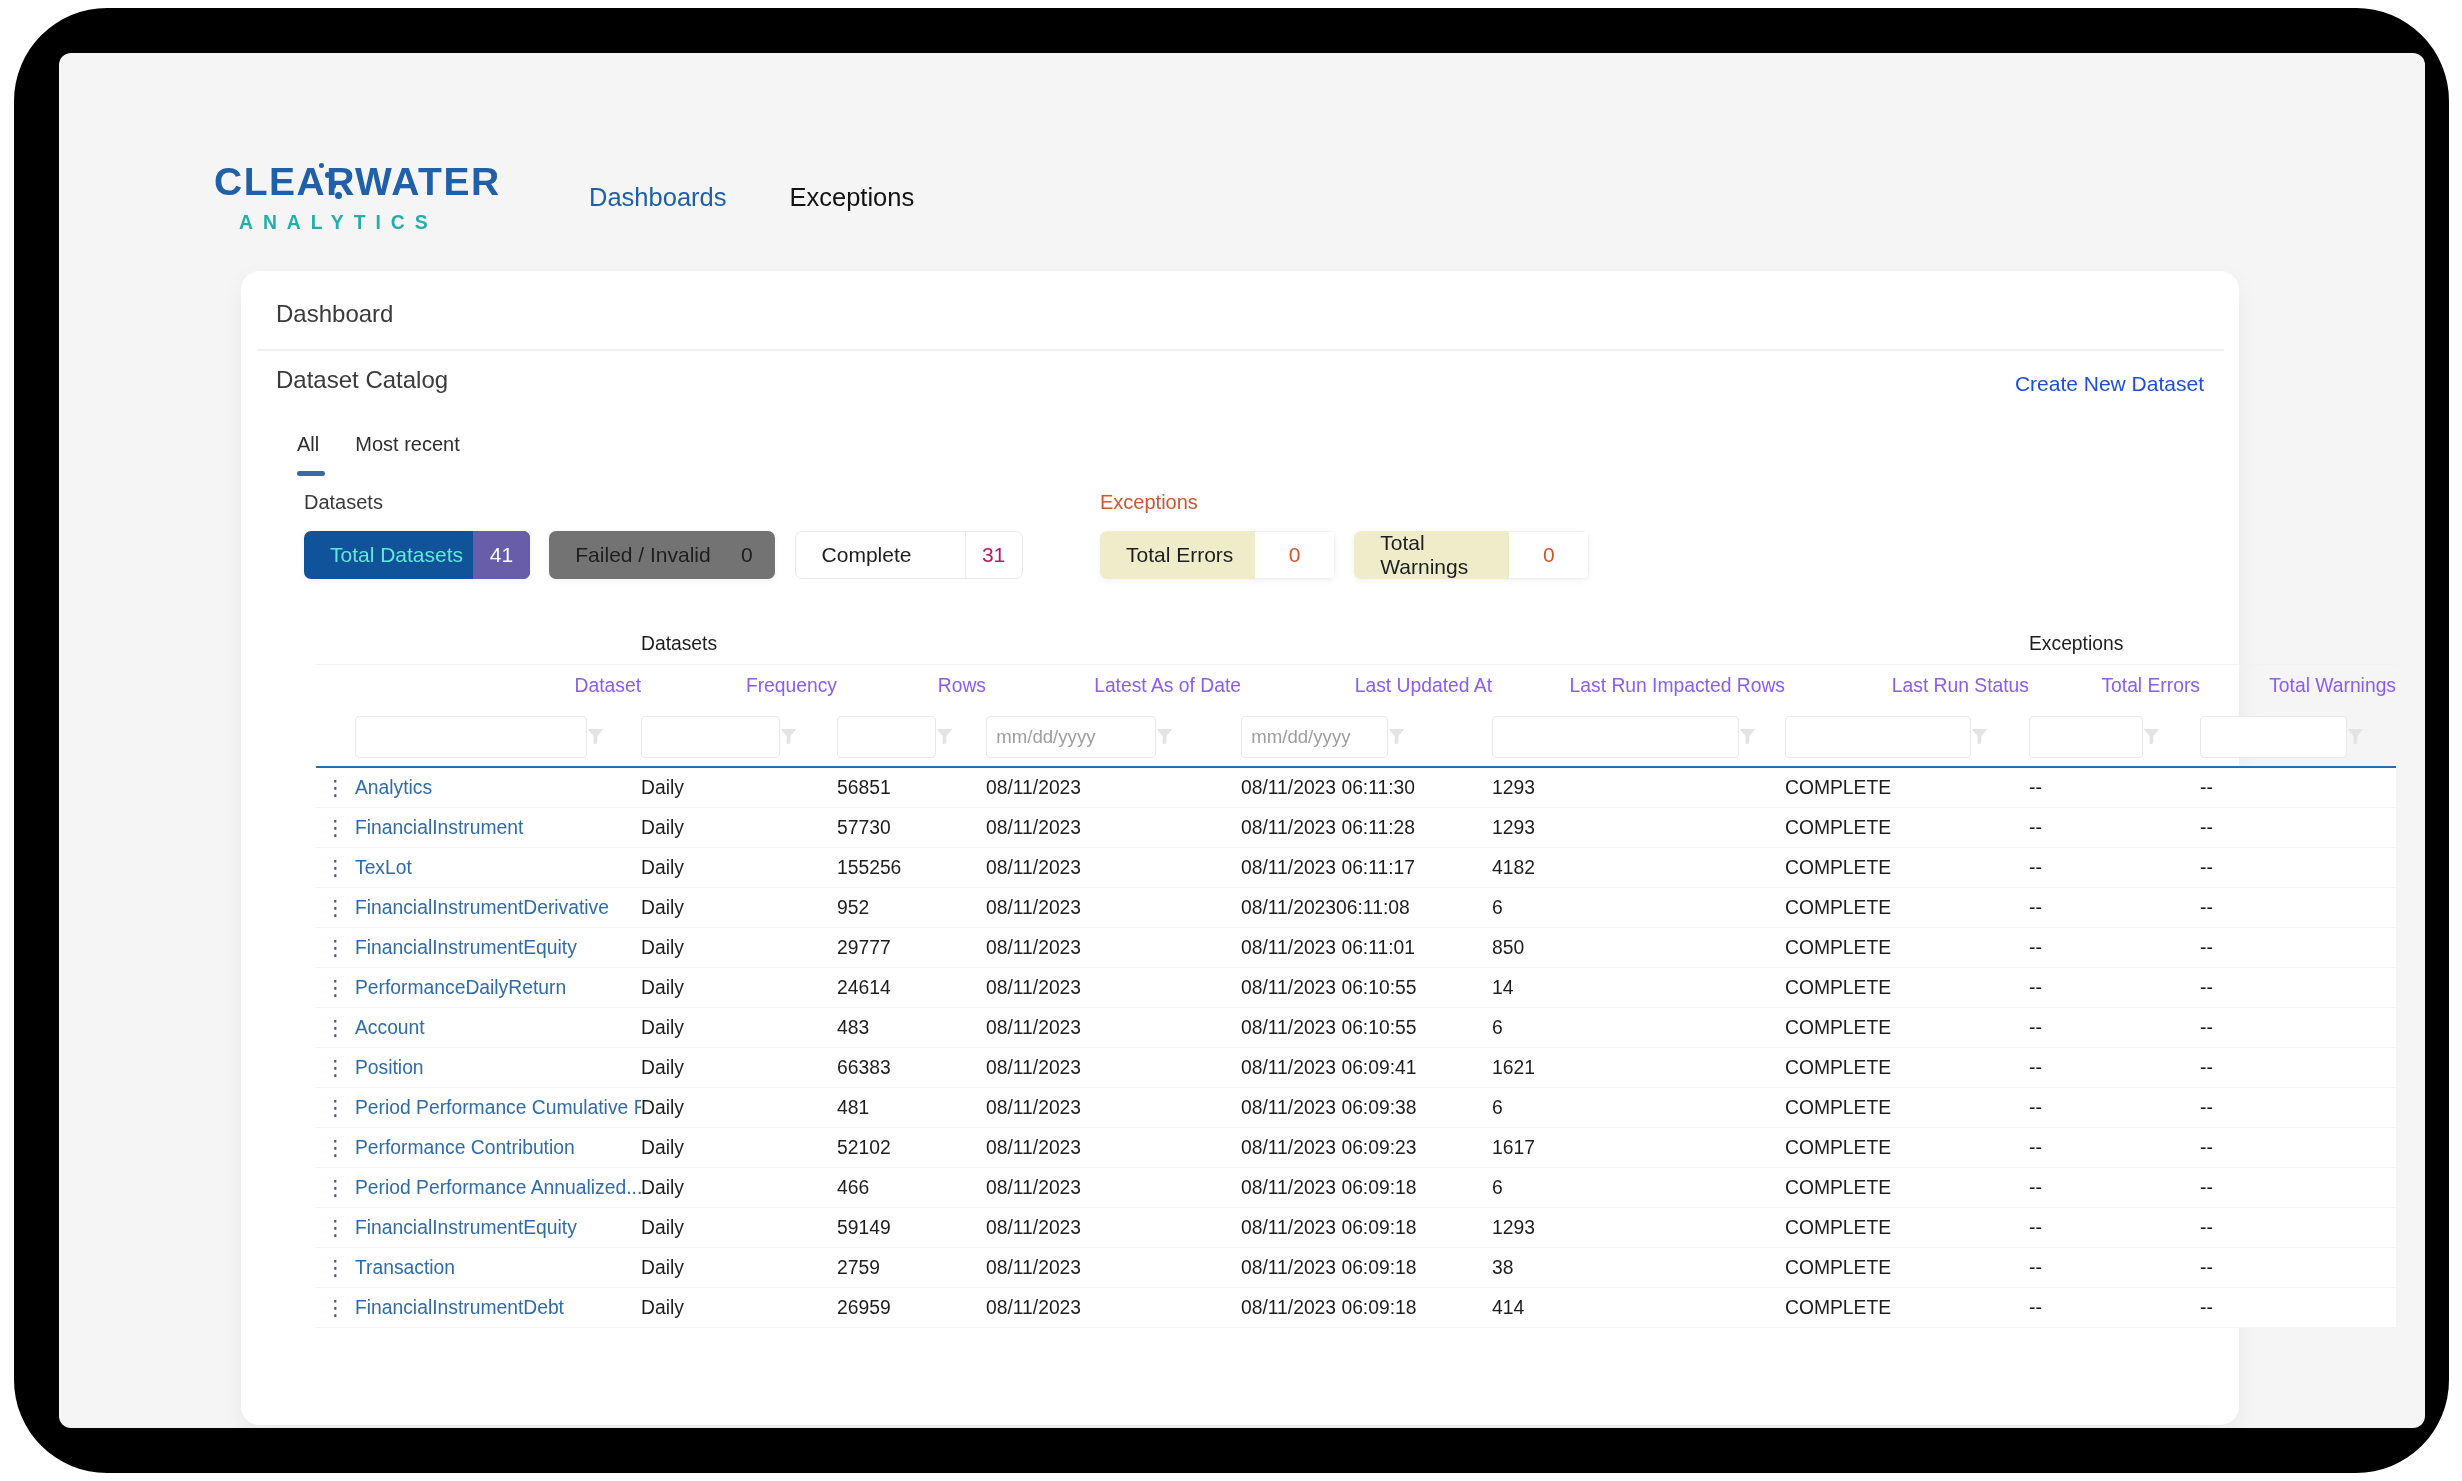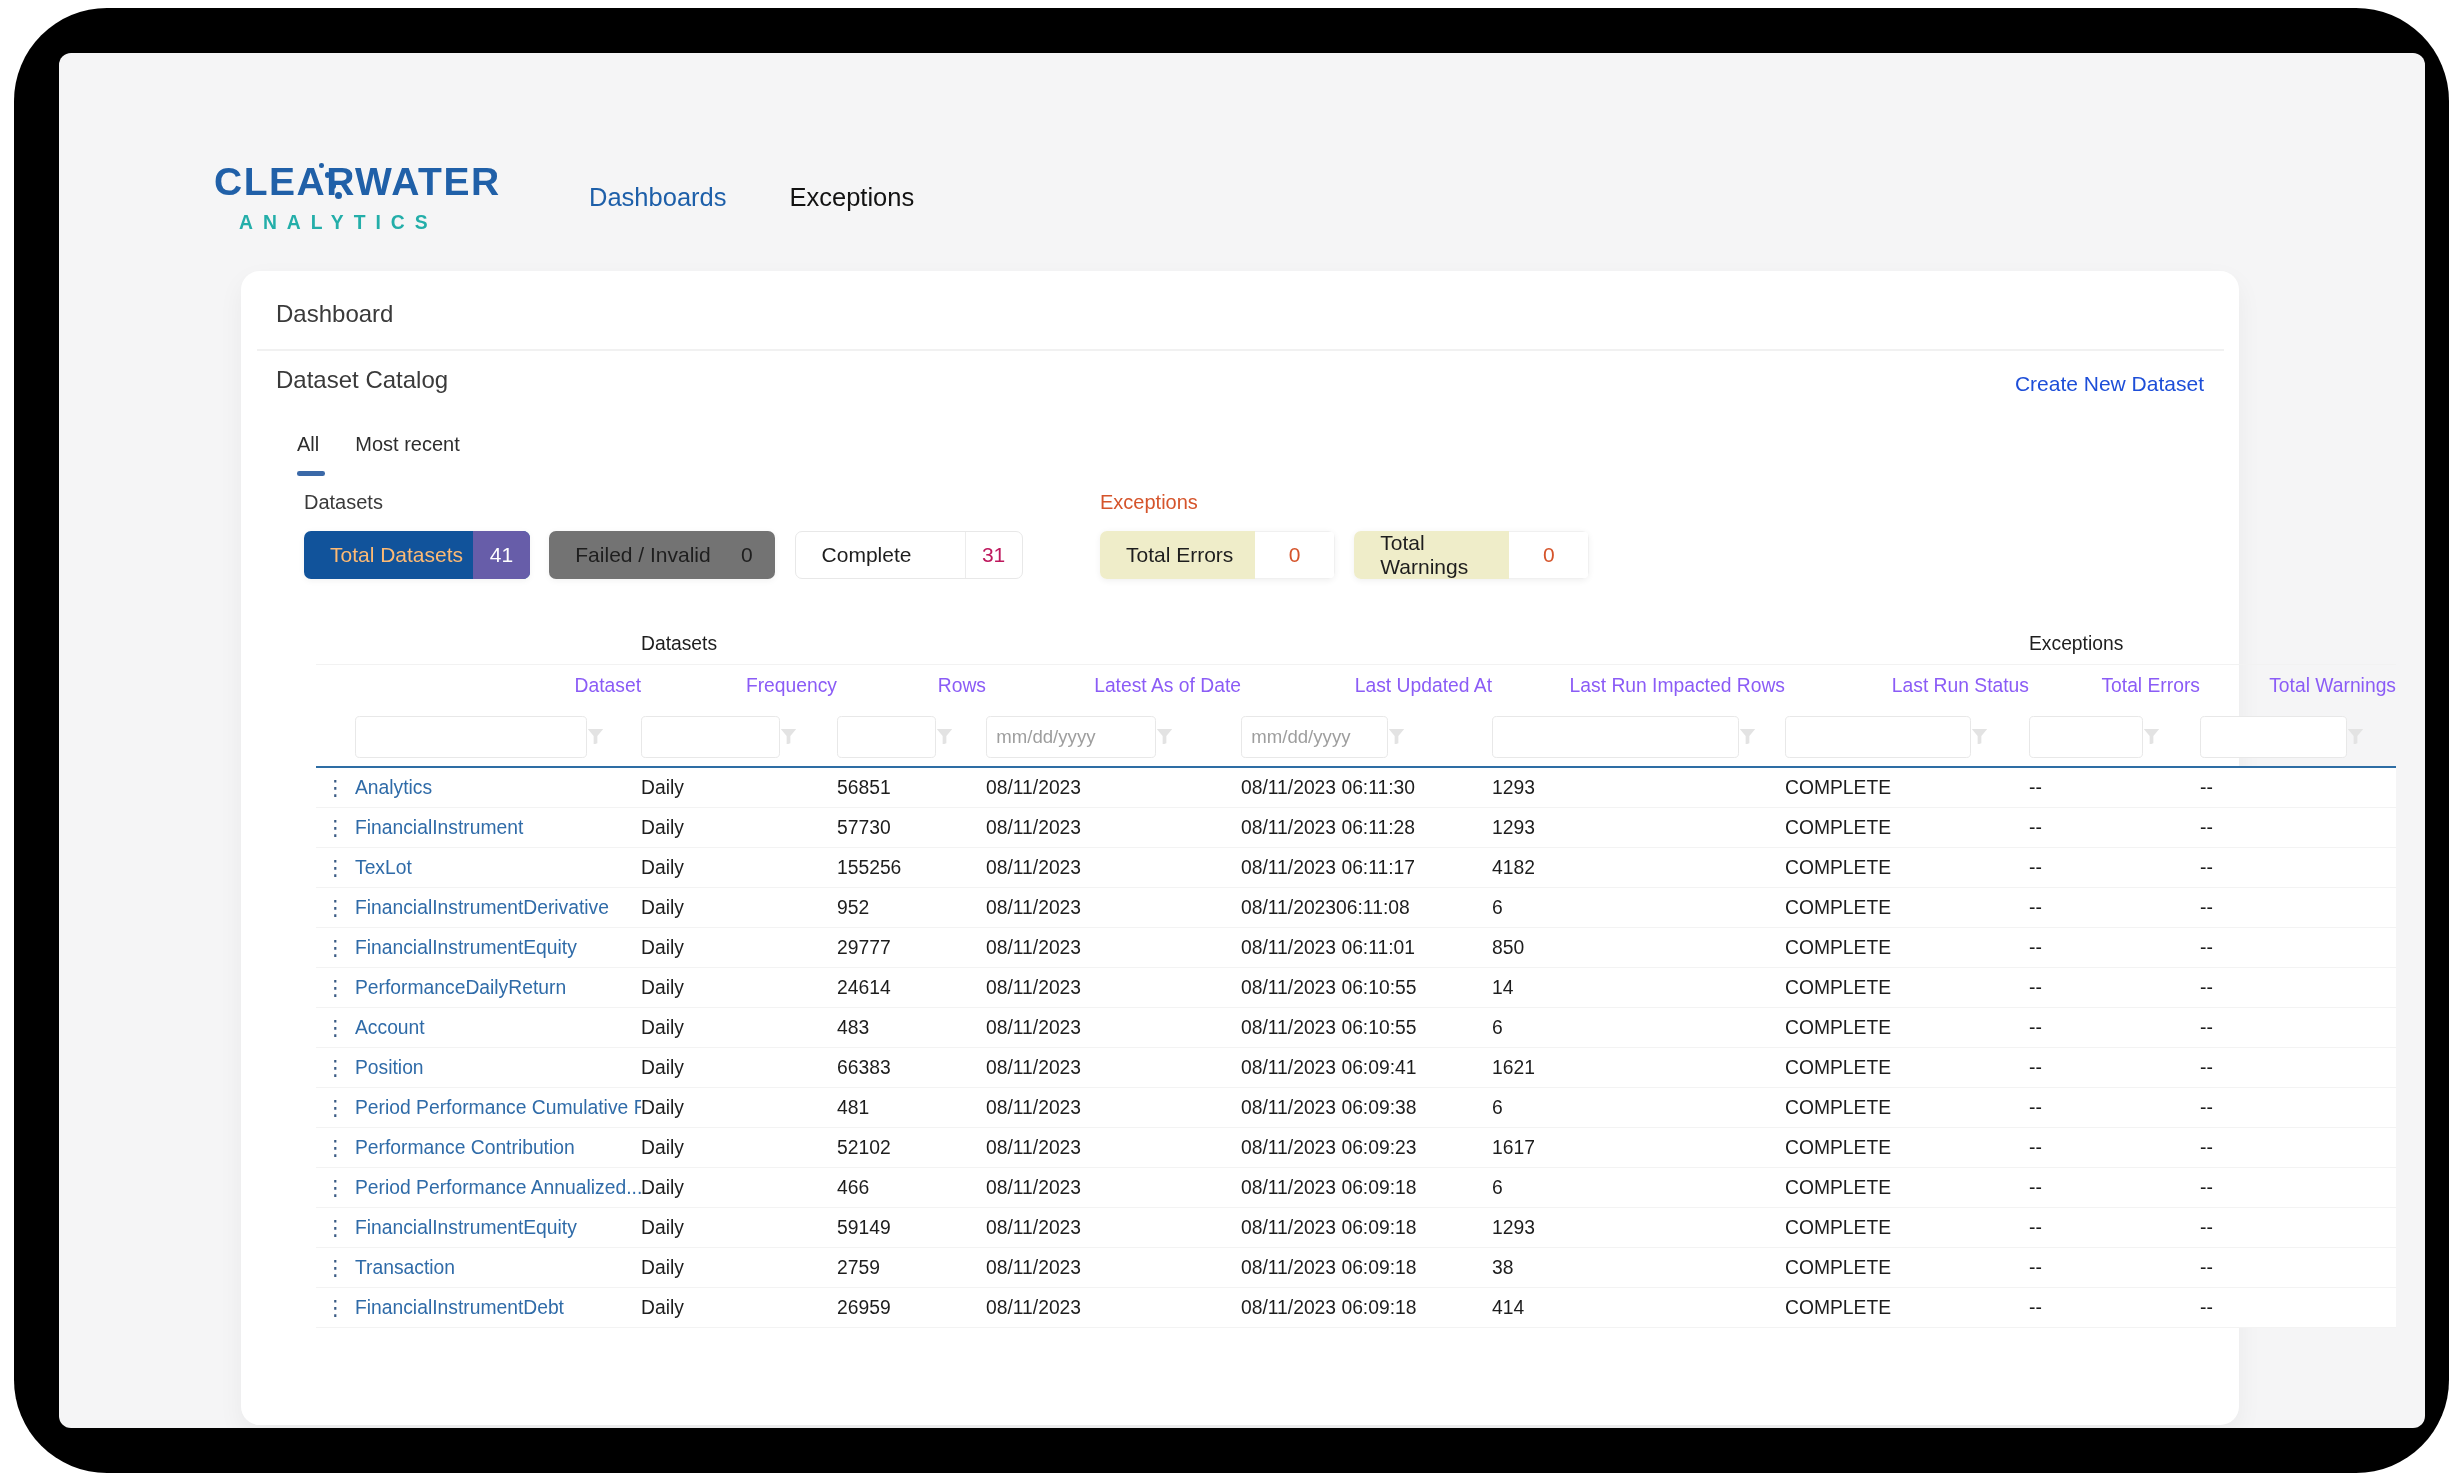--- a/index.html
+++ b/index.html
@@ -46,21 +46,21 @@
   .sum-group.exceptions{ left:859px; }
   .sum-label { font-size:20px; color:#3a3a3a; }
   .sum-label.orange { color:#D5542B; }
   .cards { display:flex; margin-top:17px; }
   .card { height:48px; border-radius:7px; display:flex; overflow:hidden; cursor:pointer;
           box-shadow:0 1.5px 6.2px rgba(0,0,0,.05); }
   .card + .card { margin-left:19.3px; }
   .card .c-label { display:flex; align-items:center; padding:0 0 0 26px; font-size:21px; }
   .card .c-value { display:flex; align-items:center; justify-content:center; font-size:21px; }
   .card.sel { background:#11539B; }
-  .card.sel .c-label { color:#fdba74; width:169px; }
+  .card.sel .c-label { color:#5eead4; width:169px; }
   .card.sel .c-value { background:#675DA9; color:#fff; width:57px; }
   .card.gray { background:#737373; }
   .card.gray .c-label { color:#1e1e1e; width:169px; }
   .card.gray .c-value { color:#1e1e1e; width:57px; }
   .card.white { background:#fff; border:0.8px solid #E8E8E8; box-shadow:none; }
   .card.white .c-label { color:#1e1e1e; width:169px; }
   .card.white .c-value { color:#be185d; width:57px; border-left:0.8px solid #ECECEC; }
   .card.yellow { box-shadow:0 1.5px 6.2px rgba(0,0,0,.06); }
   .card.yellow .c-label { background:#EFEDC9; color:#1e1e1e; width:155px; }
   .card.yellow .c-value { background:#fff; color:#D5542B; width:80px; border:0.8px solid #F0F0F0; border-left:none; }

